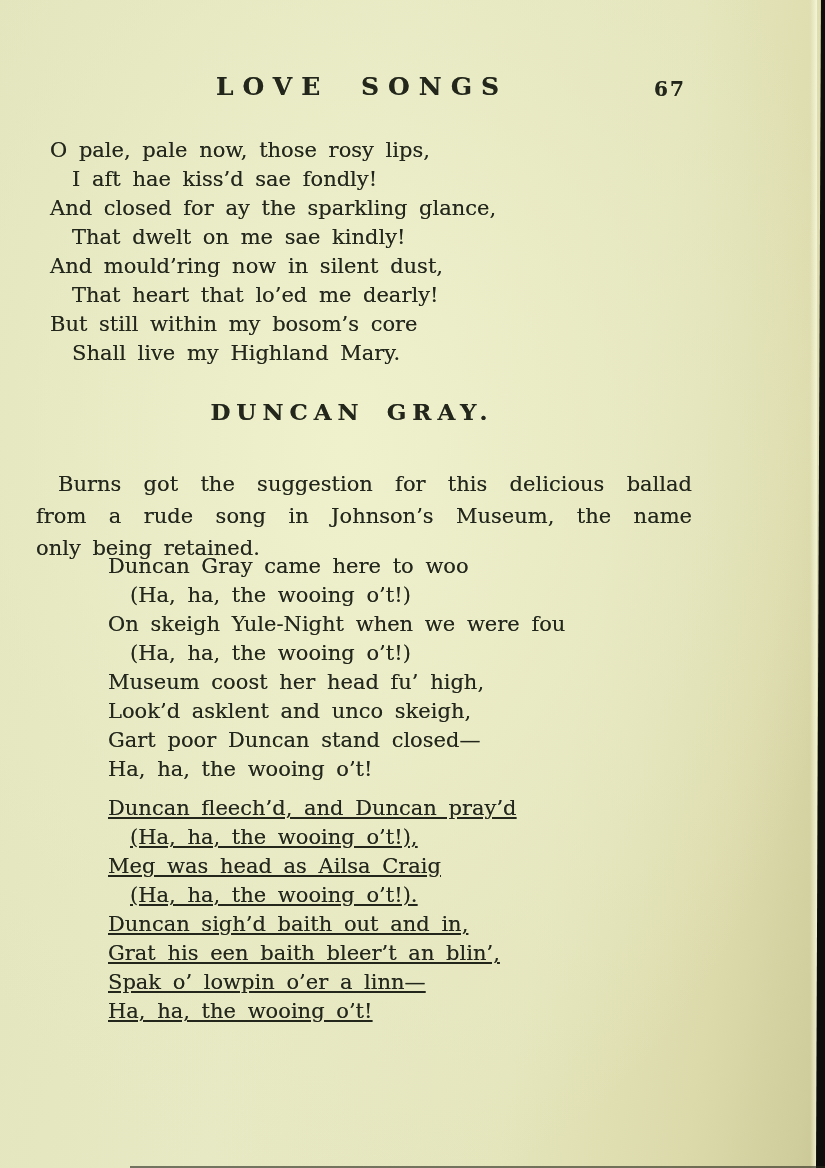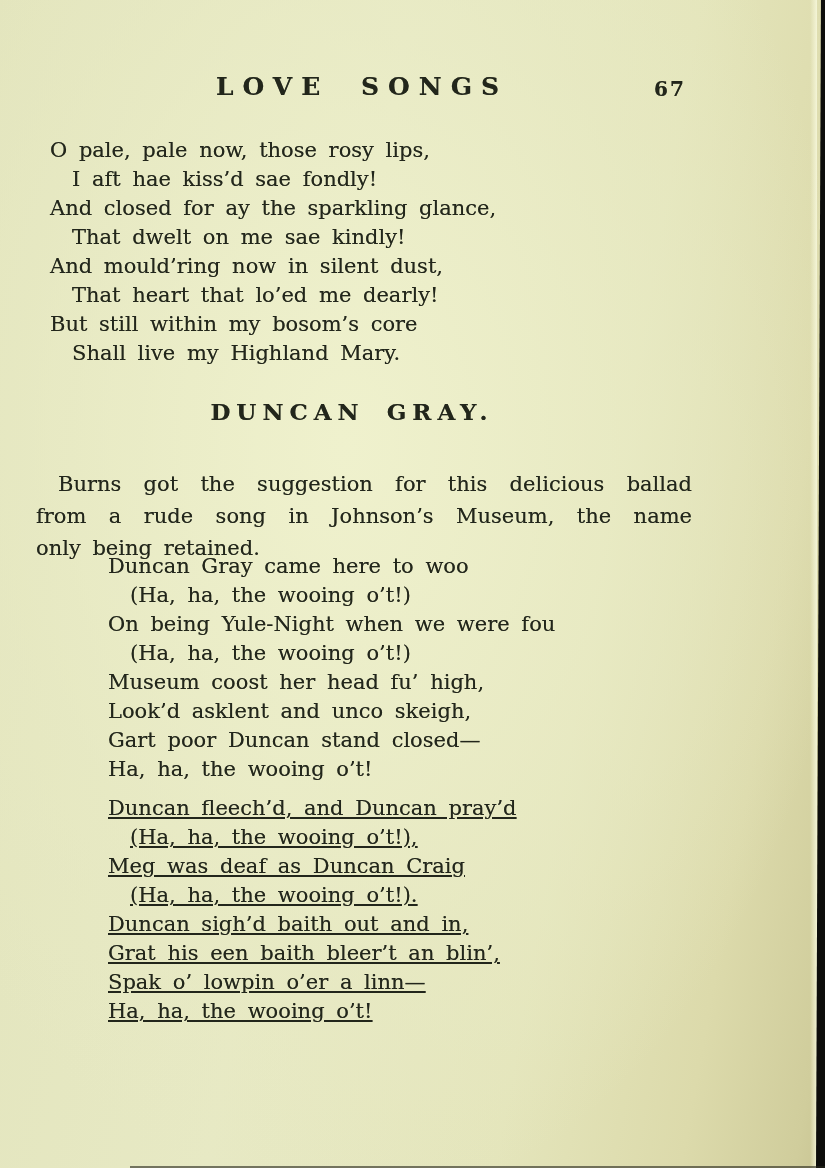--- a/index.html
+++ b/index.html
@@ -135,32 +135,32 @@
 
   <div class="intro ink">
     <div class="p-line first">Burns got the suggestion for this delicious ballad</div>
     <div class="p-line">from a rude song in Johnson’s Museum, the name</div>
     <div class="p-line last">only being retained.</div>
   </div>
 
   <div class="poem stanza-1 ink">
     <div class="line">Duncan Gray came here to woo</div>
     <div class="line indent-1">(Ha, ha, the wooing o’t!)</div>
-    <div class="line">On being Yule-Night when we were fou</div>
+    <div class="line">On skeigh Yule-Night when we were fou</div>
     <div class="line indent-1">(Ha, ha, the wooing o’t!)</div>
     <div class="line">Museum coost her head fu’ high,</div>
     <div class="line">Look’d asklent and unco skeigh,</div>
     <div class="line">Gart poor Duncan stand closed—</div>
     <div class="line indent-2">Ha, ha, the wooing o’t!</div>
   </div>
 
   <div class="poem stanza-2 ink">
     <div class="line">Duncan fleech’d, and Duncan pray’d</div>
     <div class="line indent-1">(Ha, ha, the wooing o’t!),</div>
-    <div class="line">Meg was deaf as Duncan Craig</div>
+    <div class="line">Meg was head as Ailsa Craig</div>
     <div class="line indent-1">(Ha, ha, the wooing o’t!).</div>
     <div class="line">Duncan sigh’d baith out and in,</div>
     <div class="line">Grat his een baith bleer’t an blin’,</div>
     <div class="line">Spak o’ lowpin o’er a linn—</div>
     <div class="line indent-2">Ha, ha, the wooing o’t!</div>
   </div>
 
   <div class="edge-highlight"></div>
   <div class="edge-right"></div>
   <div class="edge-bottom"></div>

